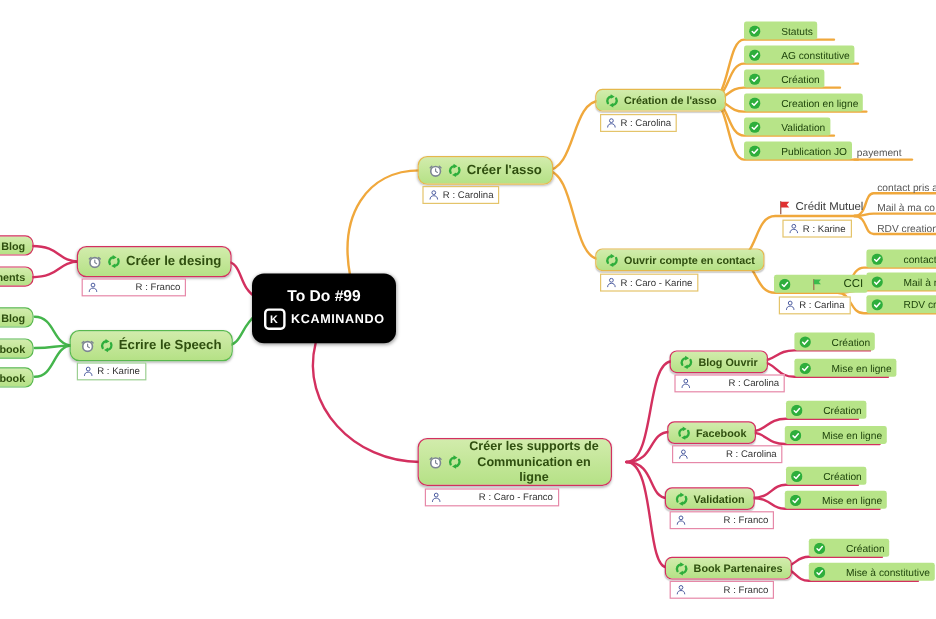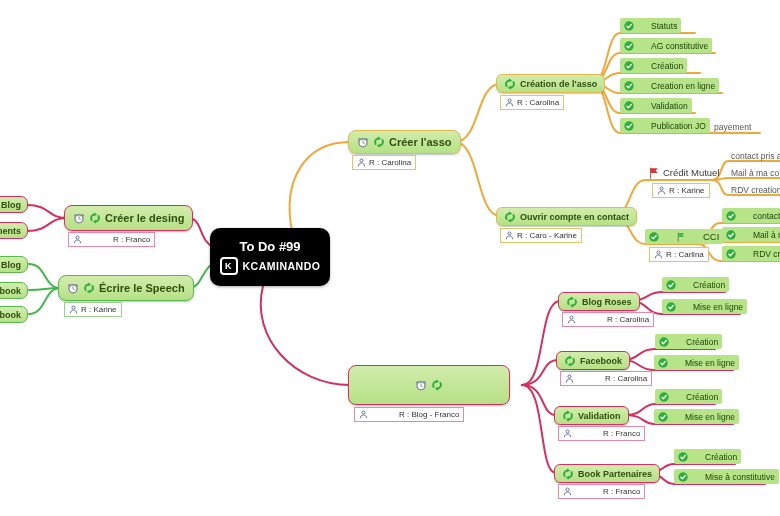--- a/index.html
+++ b/index.html
@@ -328,33 +328,34 @@
   <span>book</span>
 </div>
 
 <div class="node main pb wrap2" style="left:348px;top:365px">
   <svg class="ic2">
       <use href="#i-clock"></use>
     </svg>
   <svg class="ic2">
       <use href="#i-progress"></use>
     </svg>
+  <span>Créer les supports de Communication en ligne</span>
 </div>
 <div class="asg p" style="left:354px;top:407px">
   <svg class="icp">
       <use href="#i-person"></use>
     </svg>
-  <span>R : Blog - Franco</span>
+  <span>R : Caro - Franco</span>
 </div>
 
 <div class="node main sub pb" style="left:558px;top:292px">
   <svg class="ic2">
       <use href="#i-progress"></use>
     </svg>
-  <span>Blog Roses</span>
+  <span>Blog Ouvrir</span>
 </div>
 <div class="asg p" style="left:562px;top:312px">
   <svg class="icp">
       <use href="#i-person"></use>
     </svg>
   <span>R : Carolina</span>
 </div>
 <div class="leaf" style="left:662px;top:277px">
   <svg class="ic">
       <use href="#i-check"></use>

